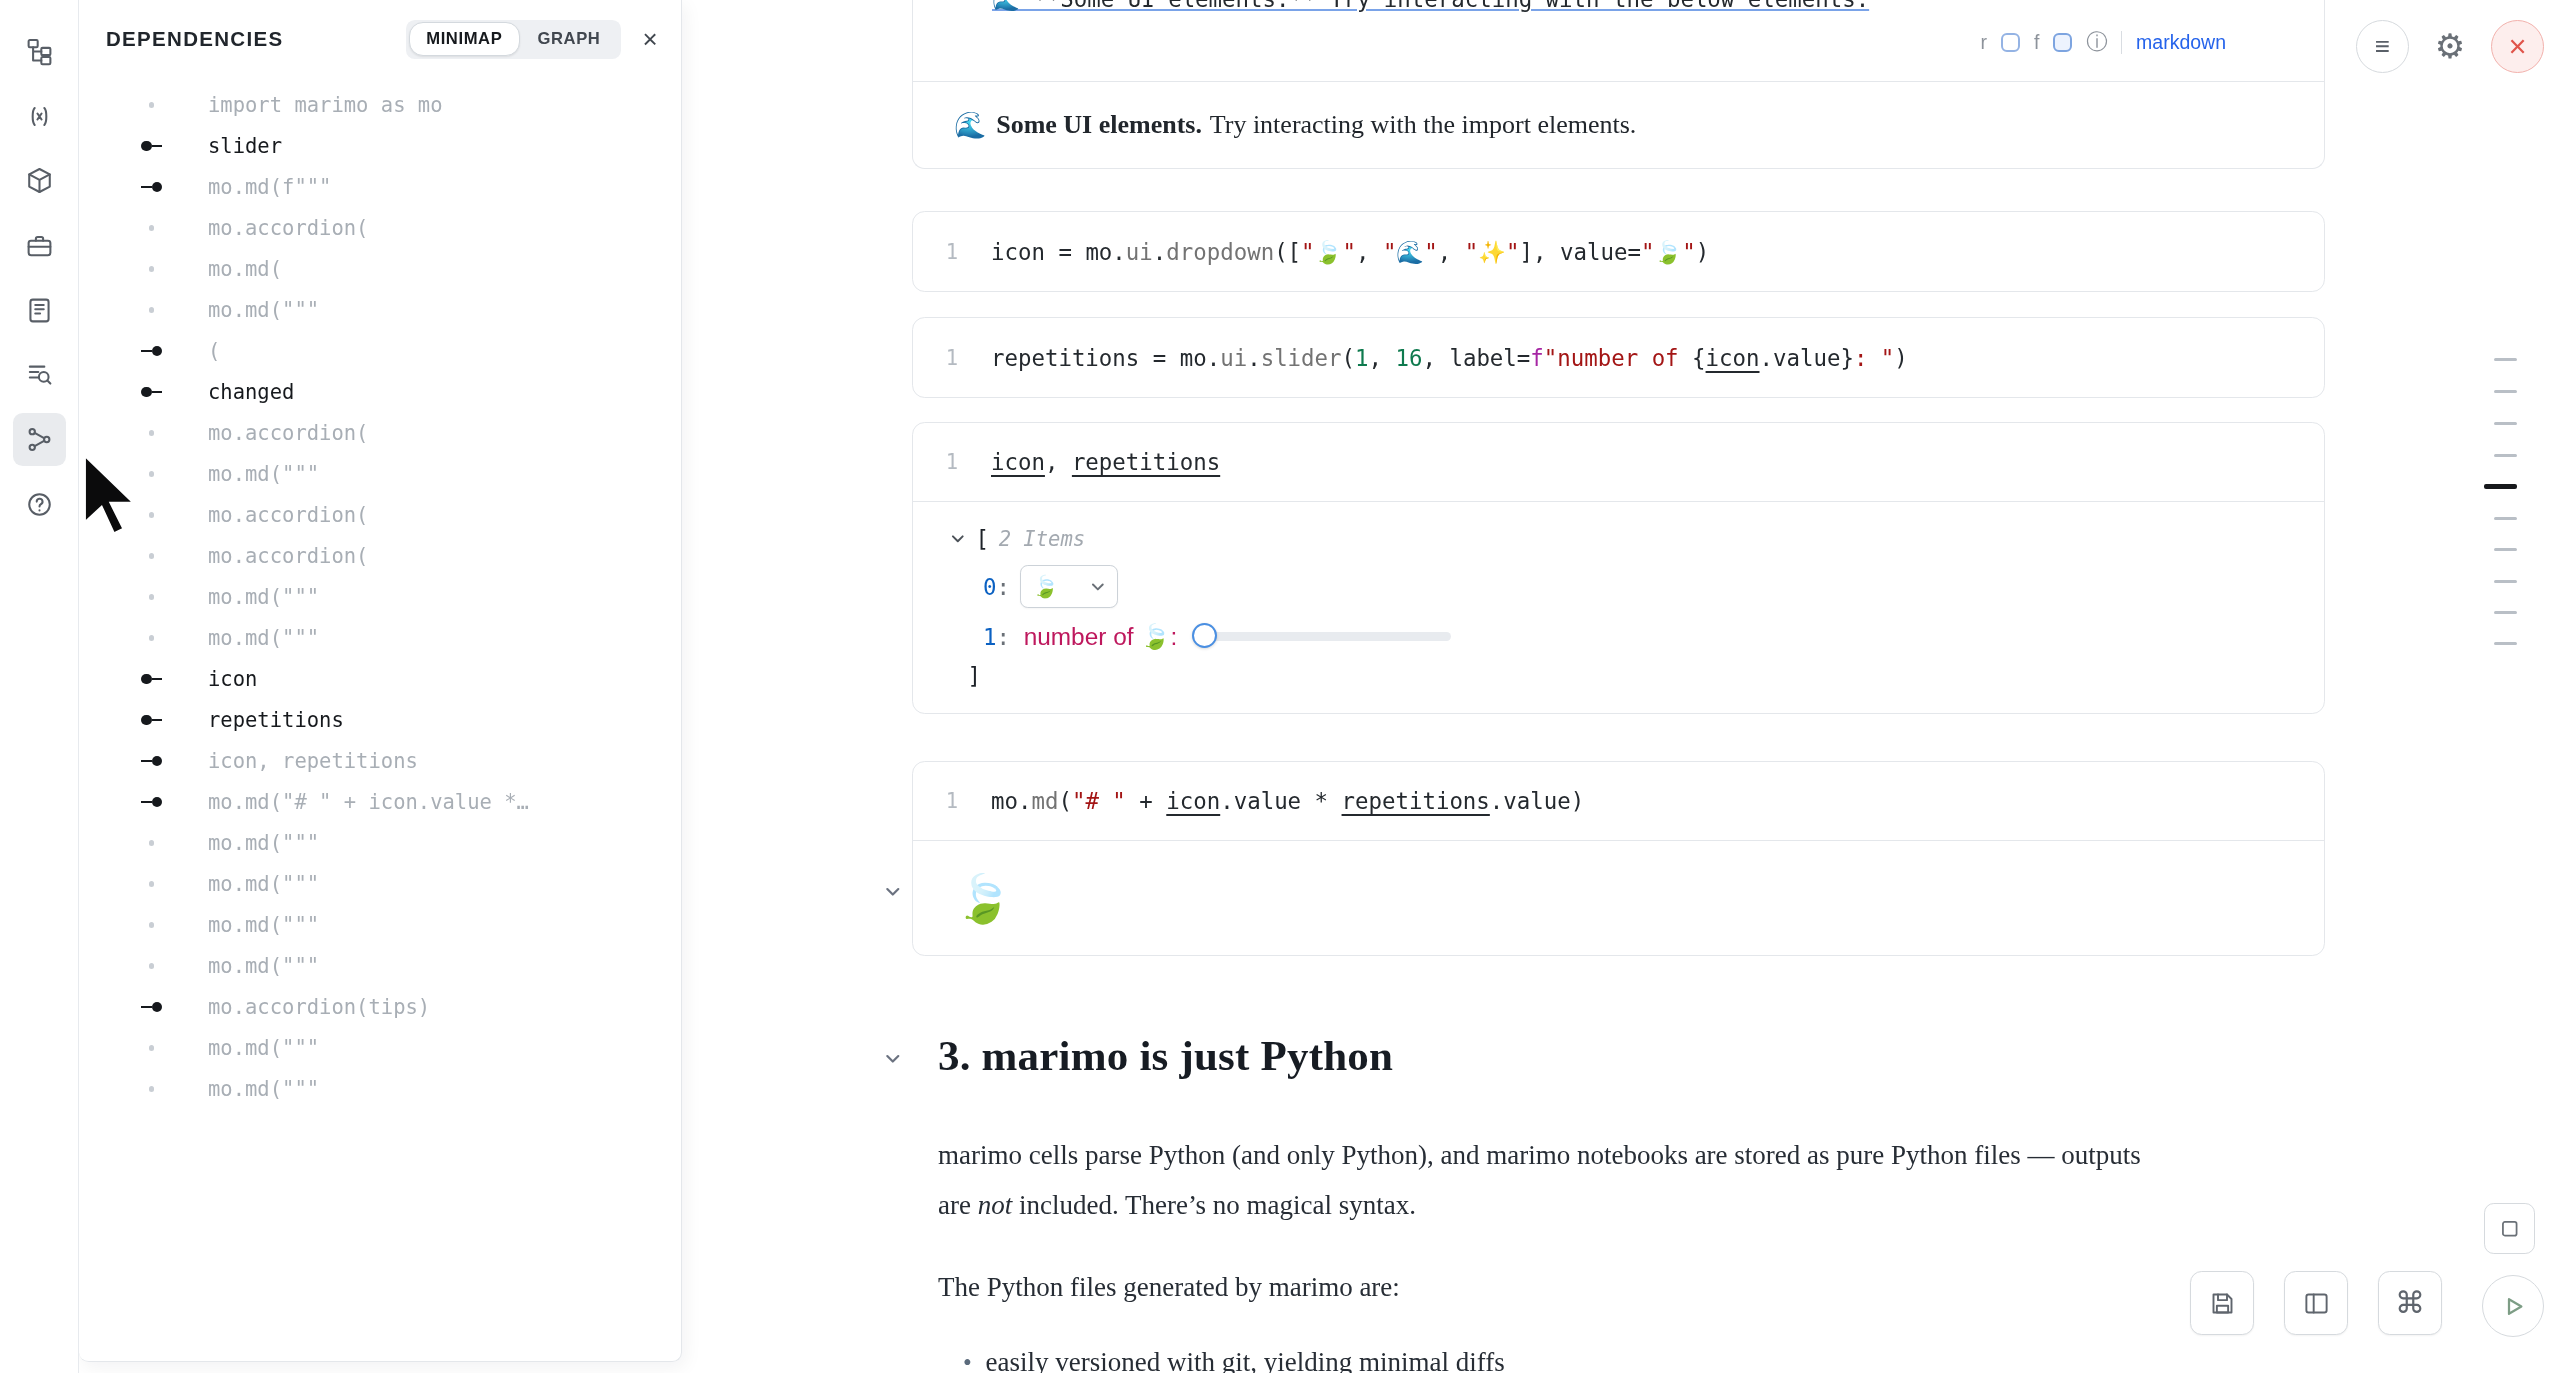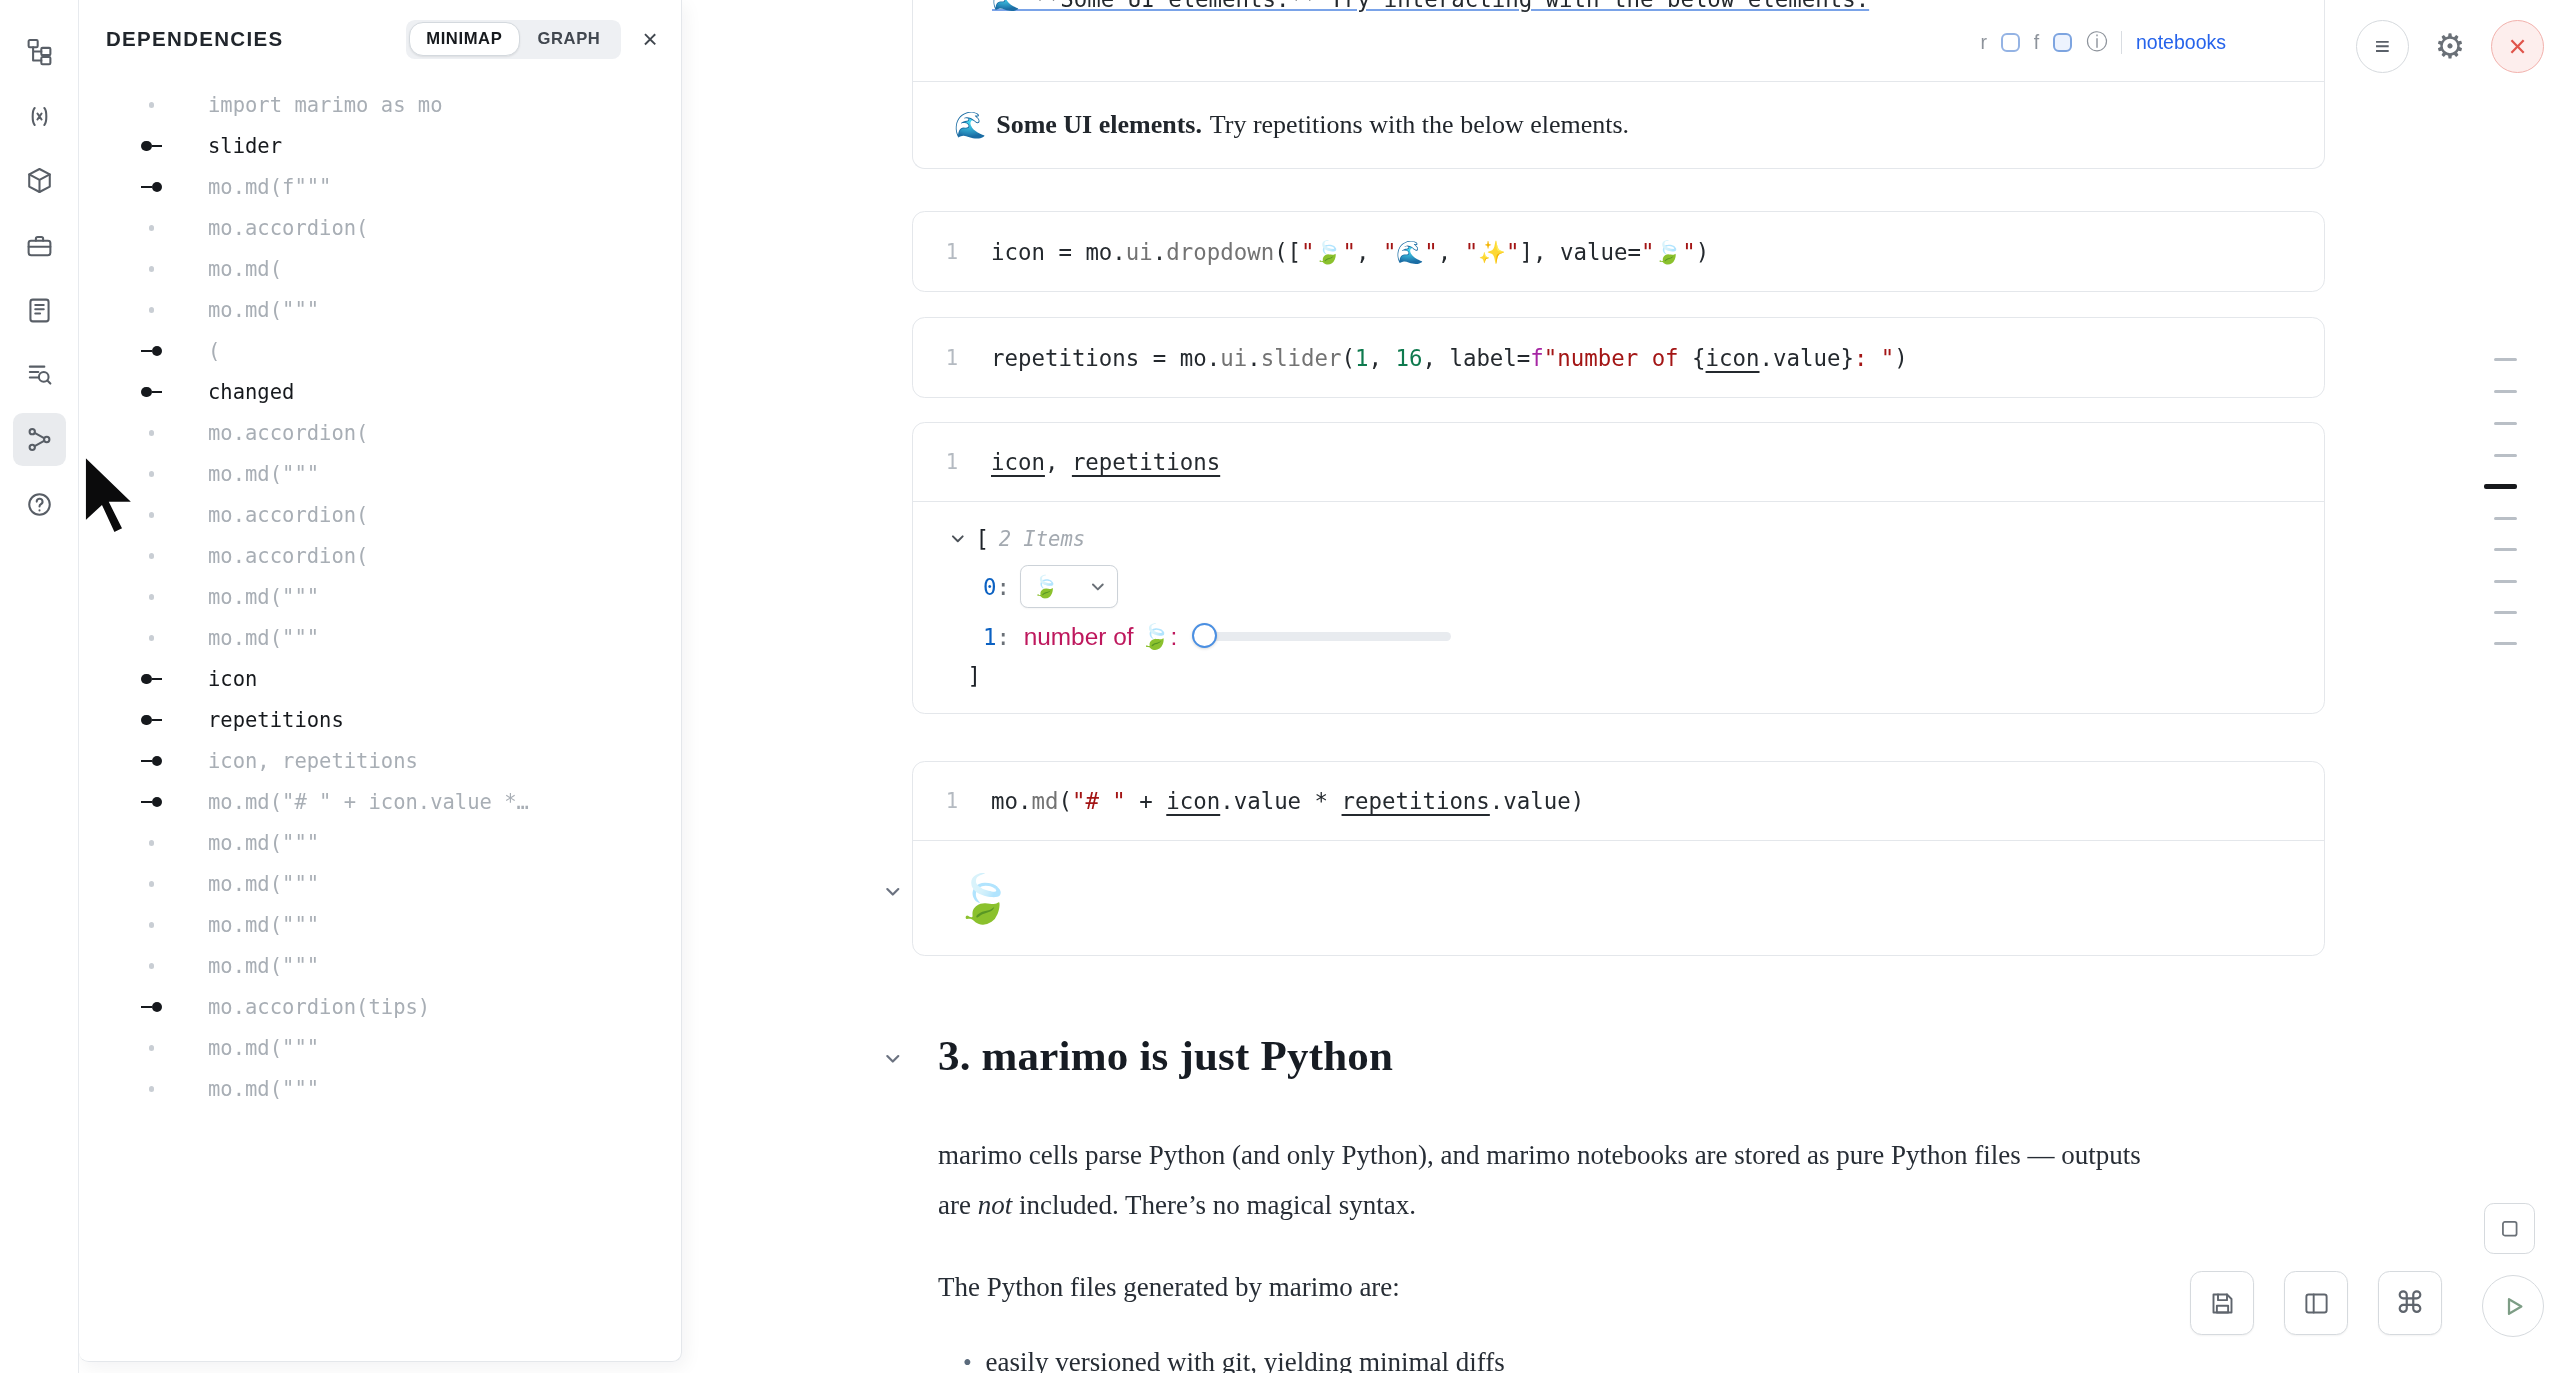--- a/index.html
+++ b/index.html
@@ -405,24 +405,24 @@
     <div class="cell" id="cell-top">
       <div class="top-editor">
         <div class="sliver code"><span class="tk-md">🌊 **Some UI elements.** Try interacting with the below elements.</span></div>
         <div class="md-toolbar">
           <span class="tb-letter">r</span>
           <span class="tb-check"></span>
           <span class="tb-letter">f</span>
           <span class="tb-check alt"></span>
           <button class="tb-info">ⓘ</button>
           <span class="tb-divider"></span>
-          <button class="tb-mode">notebooks</button>
-        </div>
-      </div>
-      <div class="top-output"><span>🌊</span><span class="b">Some UI elements.</span><span>Try repetitions with the below elements.</span></div>
+          <button class="tb-mode">markdown</button>
+        </div>
+      </div>
+      <div class="top-output"><span>🌊</span><span class="b">Some UI elements.</span><span>Try interacting with the import elements.</span></div>
     </div>
 
     <div class="cell" id="cell2">
       <div class="code-row">
         <span class="gutter">1</span>
         <span class="code"><span class="tk-pl">icon</span><span class="tk-pl"> = </span><span class="tk-pl">mo</span><span class="tk-pl">.</span><span class="tk-fn">ui</span><span class="tk-pl">.</span><span class="tk-fn">dropdown</span><span class="tk-pl">([</span><span class="tk-st">"🍃"</span><span class="tk-pl">, </span><span class="tk-st">"🌊"</span><span class="tk-pl">, </span><span class="tk-st">"✨"</span><span class="tk-pl">], </span><span class="tk-pl">value</span><span class="tk-pl">=</span><span class="tk-st">"🍃"</span><span class="tk-pl">)</span></span>
       </div>
     </div>
 
     <div class="cell" id="cell3">

